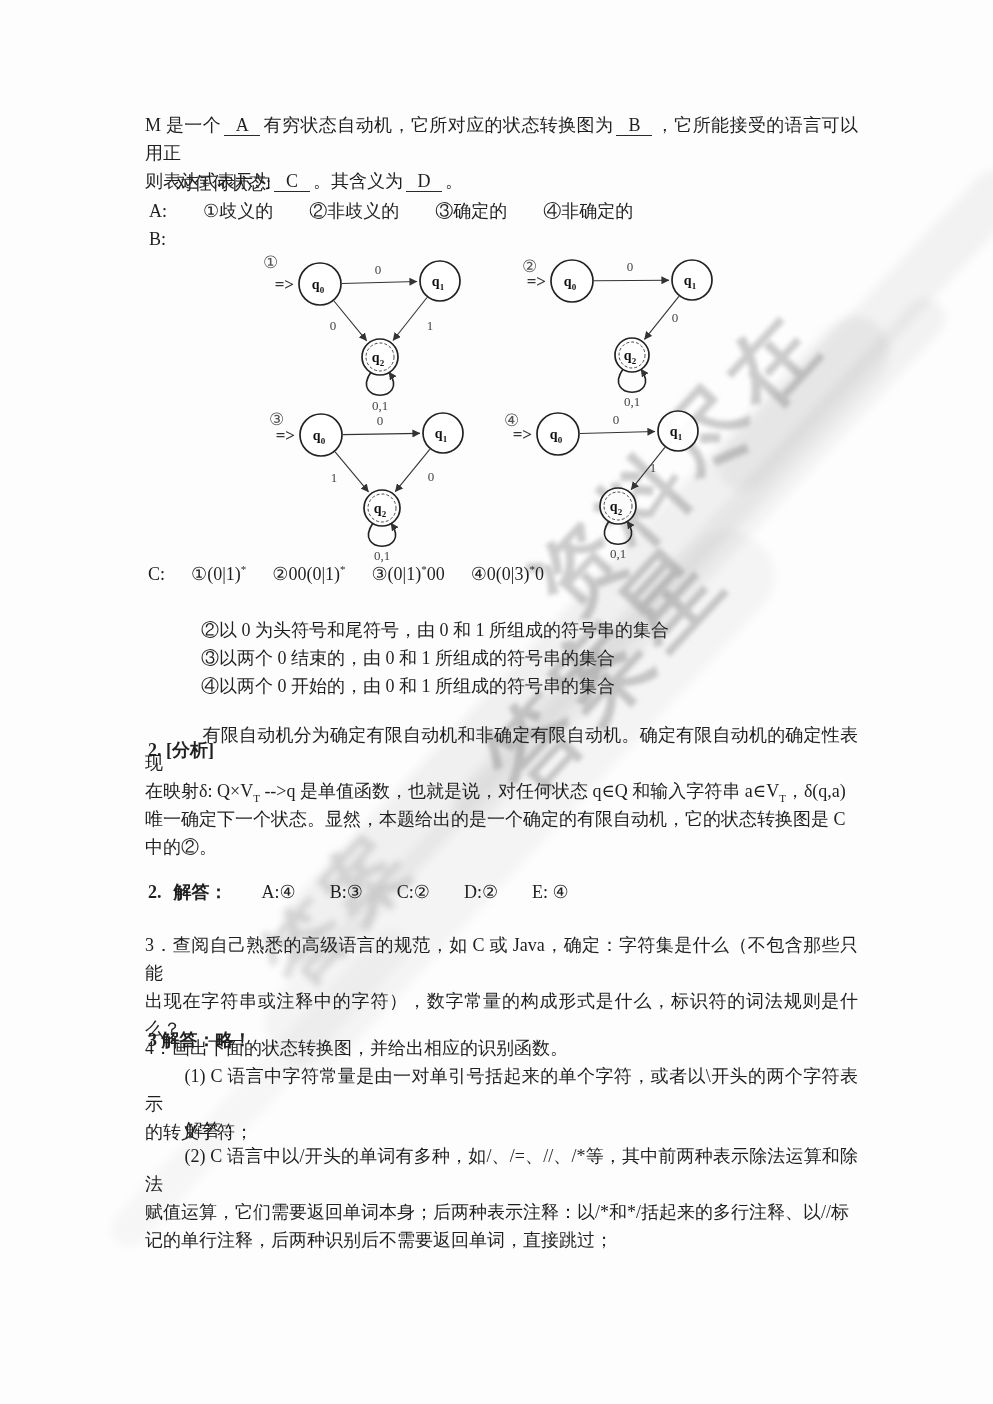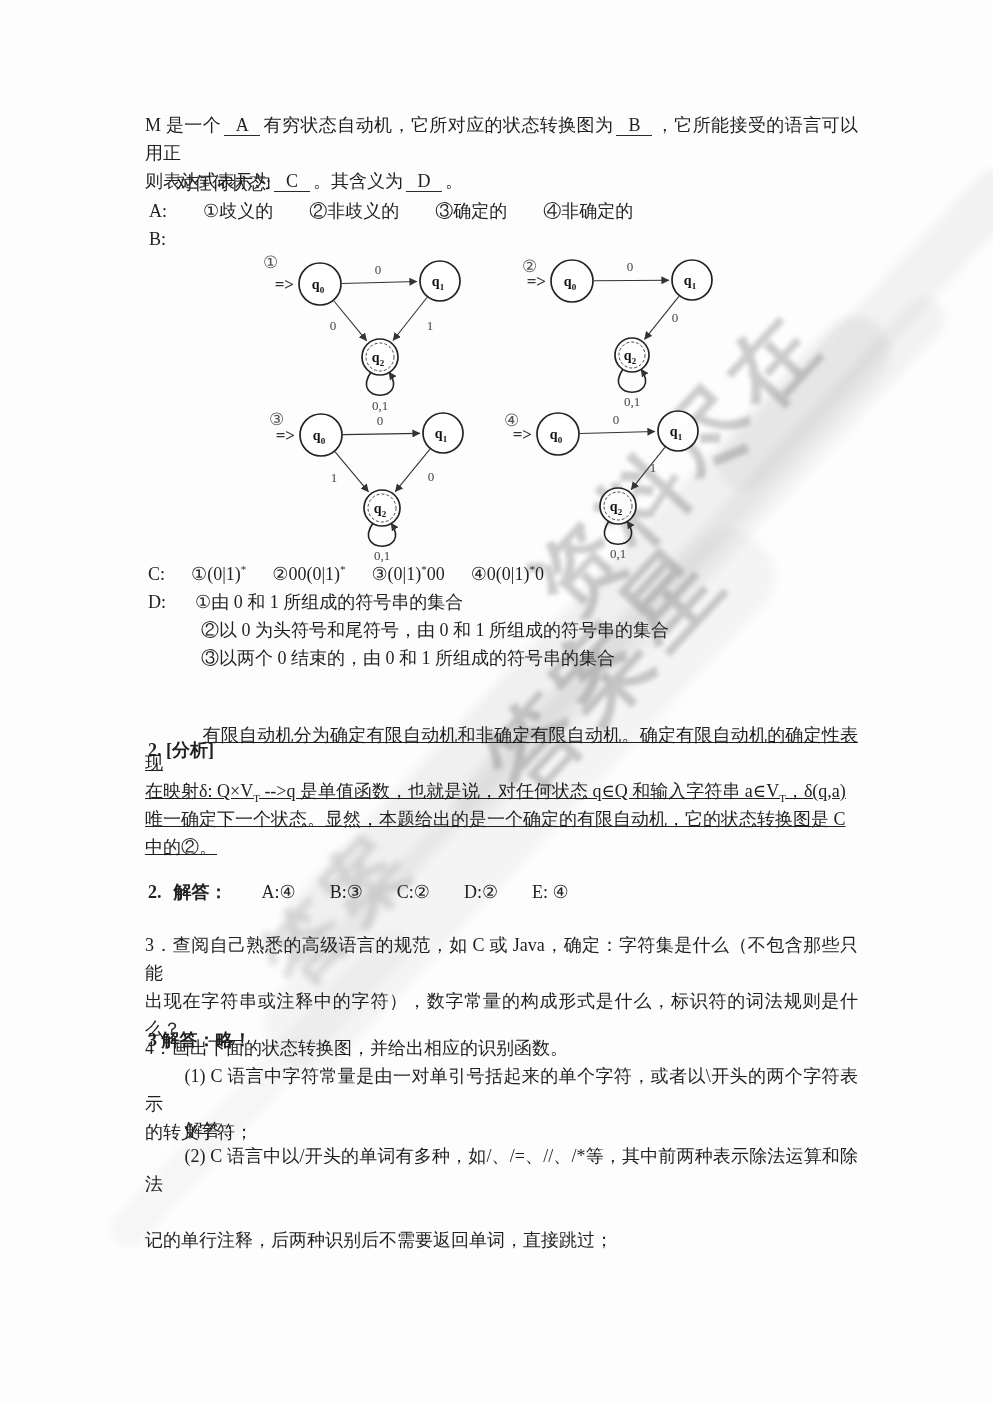--- a/index.html
+++ b/index.html
@@ -135,39 +135,37 @@
           <path d="M 609 521 C 588 552, 648 552, 627 521" fill="none" stroke="#222" stroke-width="1.6" marker-end="url(#arr)"></path>
           <text x="618" y="558" font-size="13" fill="#444" text-anchor="middle" font-family="&quot;Liberation Serif&quot;,serif">0,1</text>
           <circle cx="618" cy="506" r="18" fill="rgba(255,255,255,0.92)" stroke="#222" stroke-width="1.7"></circle>
           <circle cx="618" cy="506" r="14" fill="none" stroke="#333" stroke-width="0.9" stroke-dasharray="3 2"></circle>
           <text x="616" y="511" text-anchor="middle" font-size="14" font-weight="bold" fill="#111" font-family="&quot;Liberation Serif&quot;,serif">q<tspan dy="4" font-size="9">2</tspan></text>
         </g>
       </g>
   </svg>
 
   <div class="blk" style="left:148px;top:560px;">
-    <span>C:</span><span class="optc"><span>①(0|1)</span><span class="sup">*</span></span><span class="optc"><span>②00(0|1)</span><span class="sup">*</span></span><span class="optc"><span>③(0|1)</span><span class="sup">*</span><span>00</span></span><span class="optc"><span>④0(0|1)</span><span class="sup">*</span><span>0</span></span>
+    <span>C:</span><span class="optc"><span>①(0|1)</span><span class="sup">*</span></span><span class="optc"><span>②00(0|1)</span><span class="sup">*</span></span><span class="optc"><span>③(0|1)</span><span class="sup">*</span><span>00</span></span><span class="optc"><span>④0(0|3)</span><span class="sup">*</span><span>0</span></span>
   </div>
 
-  <div class="blk" style="left:148px;top:588px;">
-    <span>D:</span><span class="dopt">①由 0 和 1 所组成的符号串的集合</span>
-  </div>
   <div class="blk" style="left:201px;top:616px;">②以 0 为头符号和尾符号，由 0 和 1 所组成的符号串的集合</div>
   <div class="blk" style="left:201px;top:644px;">③以两个 0 结束的，由 0 和 1 所组成的符号串的集合</div>
+  <div class="blk" style="left:201px;top:672px;">④以两个 0 开始的，由 0 和 1 所组成的符号串的集合</div>
 
   <div class="blk bold" style="left:148px;top:696px;">2. [分析]</div>
 
-  <div class="blk w" style="left:145px;top:721px;text-indent:3.2em;text-decoration:underline;"><span>有限自动机分为确定有限自动机和非确定有限自动机。确定有限自动机的确定性表现</span><br><span>在映射δ: Q×V</span><span class="subT">T</span><span> --&gt;q 是单值函数，也就是说，对任何状态 q∈Q 和输入字符串 a∈V</span><span class="subT">T</span><span>，δ(q,a)</span><br><span>唯一确定下一个状态。显然，本题给出的是一个确定的有限自动机，它的状态转换图是 C</span><br><span>中的②。</span></div>
+  <div class="blk w" style="left:145px;top:721px;text-indent:3.2em;"><span>有限自动机分为确定有限自动机和非确定有限自动机。确定有限自动机的确定性表现</span><br><span>在映射δ: Q×V</span><span class="subT">T</span><span> --&gt;q 是单值函数，也就是说，对任何状态 q∈Q 和输入字符串 a∈V</span><span class="subT">T</span><span>，δ(q,a)</span><br><span>唯一确定下一个状态。显然，本题给出的是一个确定的有限自动机，它的状态转换图是 C</span><br><span>中的②。</span></div>
 
 
   <div class="blk" style="left:148px;top:878px;">
     <span class="sol-num">2.</span><span class="sol-lbl">解答：</span><span class="sol-e">A:④</span><span class="sol-e">B:③</span><span class="sol-e">C:②</span><span class="sol-e">D:②</span><span class="sol-e">E: ④</span>
   </div>
 
   <div class="blk w" style="left:145px;top:931px;"><span>3．查阅自己熟悉的高级语言的规范，如 C 或 Java，确定：字符集是什么（不包含那些只能</span><br><span>出现在字符串或注释中的字符），数字常量的构成形式是什么，标识符的词法规则是什么？</span></div>
   <div class="blk bold" style="left:148px;top:986px;">3 解答：略！</div>
 
   <div class="blk" style="left:145px;top:1034px;">4．画出下面的状态转换图，并给出相应的识别函数。</div>
   <div class="blk w" style="left:145px;top:1062px;text-indent:2.2em;font-family:Liberation Serif, serif;"><span>(1) C 语言中字符常量是由一对单引号括起来的单个字符，或者以\开头的两个字符表示</span><br><span>的转义字符；</span></div>
   <div class="blk" style="left:185px;top:1116px;">解答：</div>
-  <div class="blk w" style="left:145px;top:1142px;text-indent:2.2em;"><span>(2) C 语言中以/开头的单词有多种，如/、/=、//、/*等，其中前两种表示除法运算和除法</span><br><br><span>记的单行注释，后两种识别后不需要返回单词，直接跳过；</span></div>
+  <div class="blk w" style="left:145px;top:1142px;text-indent:2.2em;"><span>(2) C 语言中以/开头的单词有多种，如/、/=、//、/*等，其中前两种表示除法运算和除法</span><br><span>赋值运算，它们需要返回单词本身；后两种表示注释：以/*和*/括起来的多行注释、以//标</span><br><span>记的单行注释，后两种识别后不需要返回单词，直接跳过；</span></div>
 
 </div>
 
 </body></html>

